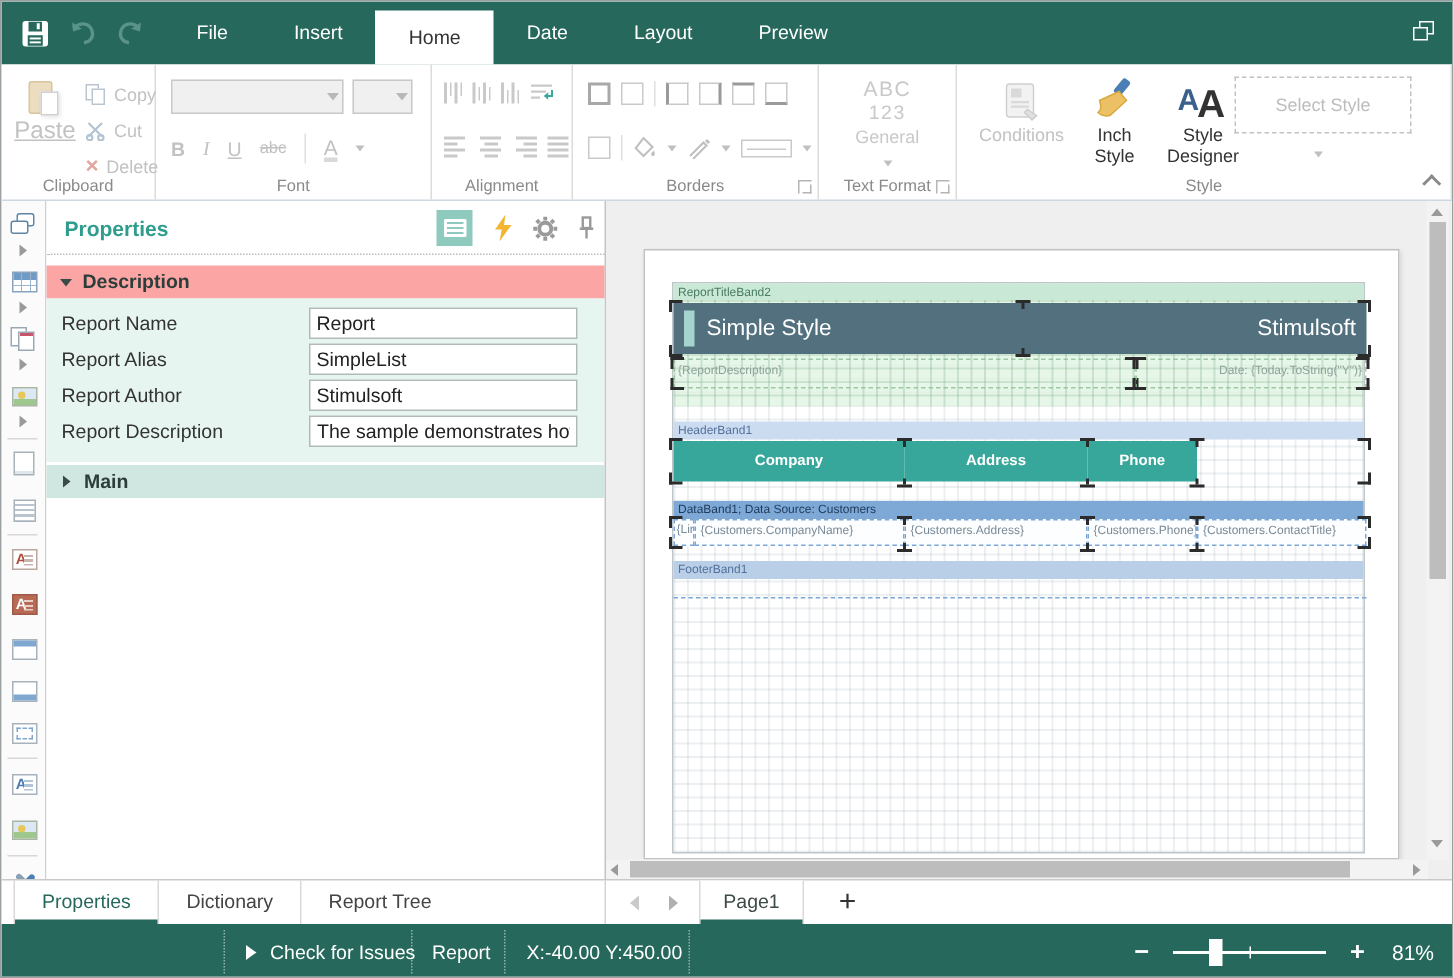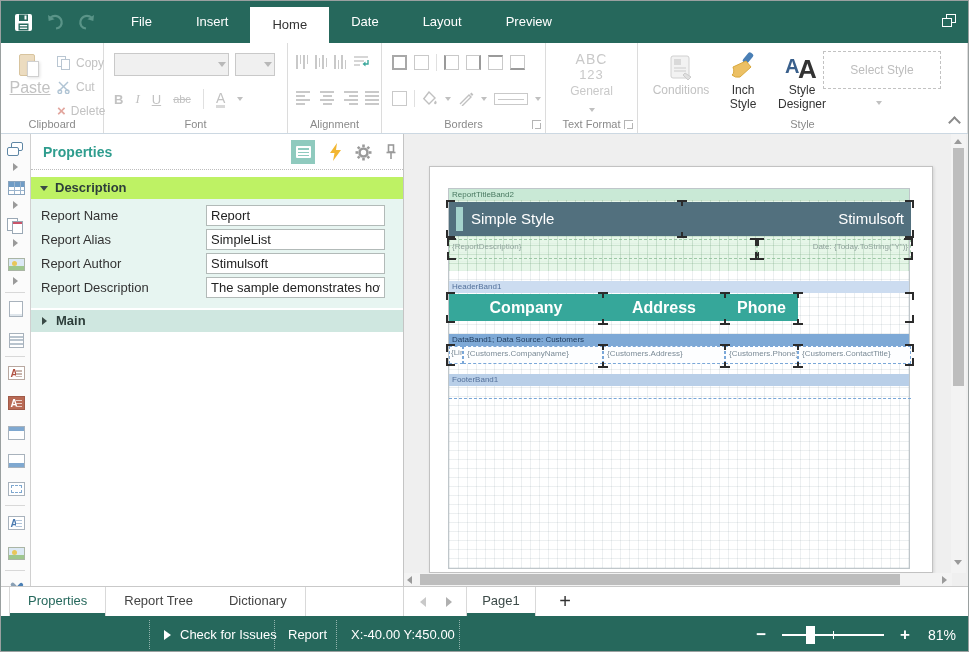--- a/index.html
+++ b/index.html
@@ -124,21 +124,21 @@
 
   
   .props { width:373px; position:relative; background:#fff; border-right:1px solid #c4c4c4; }
   .props-header { position:absolute; left:0; top:0; width:100%; height:36px; border-bottom:1px dotted #bdbdbd; }
   .props-title { position:absolute; left:12px; top:10px; font-size:14px; font-weight:bold; color:#2f9d8e; }
   .ph-icon { position:absolute; top:6px; width:24px; height:24px; display:flex; align-items:center; justify-content:center; cursor:pointer; }
   .ph-list { background:#8fcabe; }
   .ph-list .lst { width:15px; height:12px; background:#fff; border-radius:1px; position:relative; }
   .ph-list .lst::after { content:""; position:absolute; left:2px; top:2px; right:2px; bottom:2px; background:repeating-linear-gradient(to bottom,#8fcabe 0 1.5px,transparent 1.5px 3.5px); }
   .sec-head { position:absolute; left:0; width:100%; height:22px; font-size:13px; font-weight:bold; color:#2d3e3a; line-height:22px; cursor:pointer; }
-  .sec-desc { top:43px; background:#bef264; }
+  .sec-desc { top:43px; background:#fca5a5; }
   .sec-main { top:176px; background:#cfe7e0; }
   .sec-arrow-down { display:inline-block; width:0; height:0; border-left:4px solid transparent; border-right:4px solid transparent; border-top:5px solid #3a4a46; margin:0 7px 1px 9px; }
   .sec-arrow-right { display:inline-block; width:0; height:0; border-top:4px solid transparent; border-bottom:4px solid transparent; border-left:5px solid #3a4a46; margin:0 9px 0 11px; }
   .fields-zone { position:absolute; left:0; top:65px; width:100%; height:109px; background:#e7f5f1; }
   .frow { position:absolute; left:0; width:100%; height:24px; }
   .frow label { position:absolute; left:10px; top:4px; font-size:13px; color:#333; }
   .frow input { position:absolute; left:175px; top:1px; width:179px; height:21px; border:1px solid #b2bab8; font-size:13px; padding:0 4px; color:#222; background:#fff; font-family:"Liberation Sans",sans-serif; }
 
   
   .canvas { flex:1; position:relative; background:#efefef; overflow:hidden; }
@@ -157,21 +157,21 @@
   .titleblock .t1 { position:absolute; left:22px; top:8px; color:#fff; font-size:15px; }
   .titleblock .t2 { position:absolute; right:7px; top:8px; color:#fff; font-size:15px; }
   .descrow { position:absolute; top:50px; height:20px; font-size:8px; color:#8fa29b; }
   .desc-l { left:0; width:308px; border:1px dashed rgba(140,190,150,.8); padding:2px 0 0 2px; }
   .desc-r { left:308px; width:154px; text-align:right; border:1px dashed rgba(140,190,150,.8); padding:2px 2px 0 0; }
   .strip-title { top:0; height:11px; background:#c9e9d6; color:#4a7a62; }
   .strip-header { top:92px; height:12px; background:#ccdcf0; color:#54719b; }
   .strip-data { top:145px; height:12px; background:#7ea9d6; color:#1e3a5c; }
   .strip-footer { top:185px; height:12px; background:#b9cfe8; color:#54719b; }
   .headrow { position:absolute; left:0; top:105px; width:462px; height:27px; display:flex; }
-  .hcell { background:#36a79a; color:#fff; font-weight:bold; font-size:16px; display:flex; align-items:center; justify-content:center; }
+  .hcell { background:#36a79a; color:#fff; font-weight:bold; font-size:10px; display:flex; align-items:center; justify-content:center; }
   .datarow { position:absolute; left:0; top:157px; width:462px; height:18px; display:flex; }
   .dcell { border:1px dashed #7aa7d8; background:#fdfeff; font-size:8px; color:#7a8a96; padding:2px 0 0 3px; overflow:hidden; white-space:nowrap; }
   .dcell.line { white-space:normal; line-height:7px; padding-left:1px; }
   .dashline { position:absolute; left:0; top:209px; width:462px; border-top:1px dashed #7aa7d8; }
 
   
   .selc { pointer-events:none; }
   .sel::before { content:""; position:absolute; top:-2px; left:-3px; width:7px; height:6px; border-top:2px solid #2b2b2b; border-left:2px solid #2b2b2b; z-index:3; }
   .sel::after { content:""; position:absolute; top:-2px; right:-3px; width:7px; height:6px; border-top:2px solid #2b2b2b; border-right:2px solid #2b2b2b; z-index:3; }
   .selb { position:absolute; inset:0; pointer-events:none; }
@@ -648,22 +648,22 @@
         <i class="scr-arr arr-lf" style="left:3px; top:3px"></i>
         <div class="hthumb"></div>
         <i class="scr-arr arr-rt" style="left:538px; top:3px"></i>
       </div>
     </div>
   </div>
 
   <div class="tabsrow">
     <div class="ptabs">
       <div class="ptab active">Properties</div>
+      <div class="ptab">Dictionary</div>
       <div class="ptab" style="border-right:none">Report Tree</div>
-      <div class="ptab">Dictionary</div>
     </div>
     <div class="pagetabs">
       <i class="pg-nav" style="left:16px; border-top:5px solid transparent; border-bottom:5px solid transparent; border-right:6px solid #c9c9c9"></i>
       <i class="pg-nav" style="left:42px; border-top:5px solid transparent; border-bottom:5px solid transparent; border-left:6px solid #b0b0b0"></i>
       <div class="pagetab">Page1</div>
       <div class="addpage">+</div>
     </div>
   </div>
 
   <div class="statusbar">

